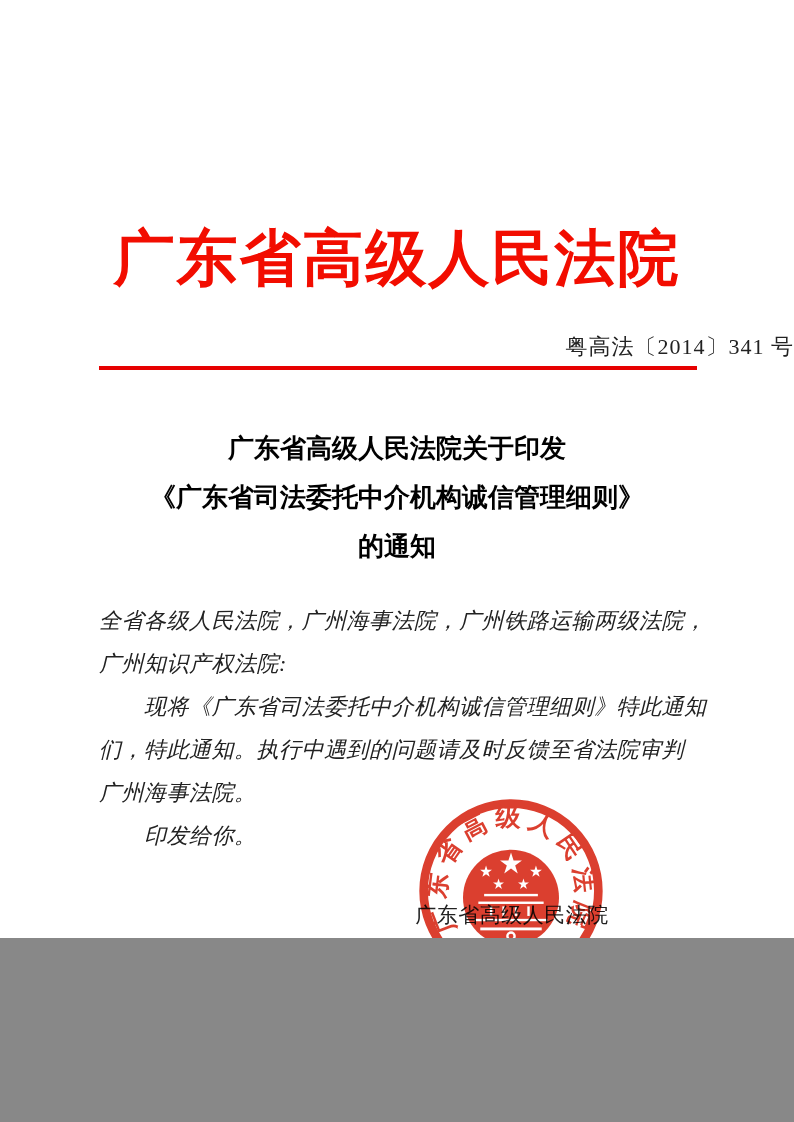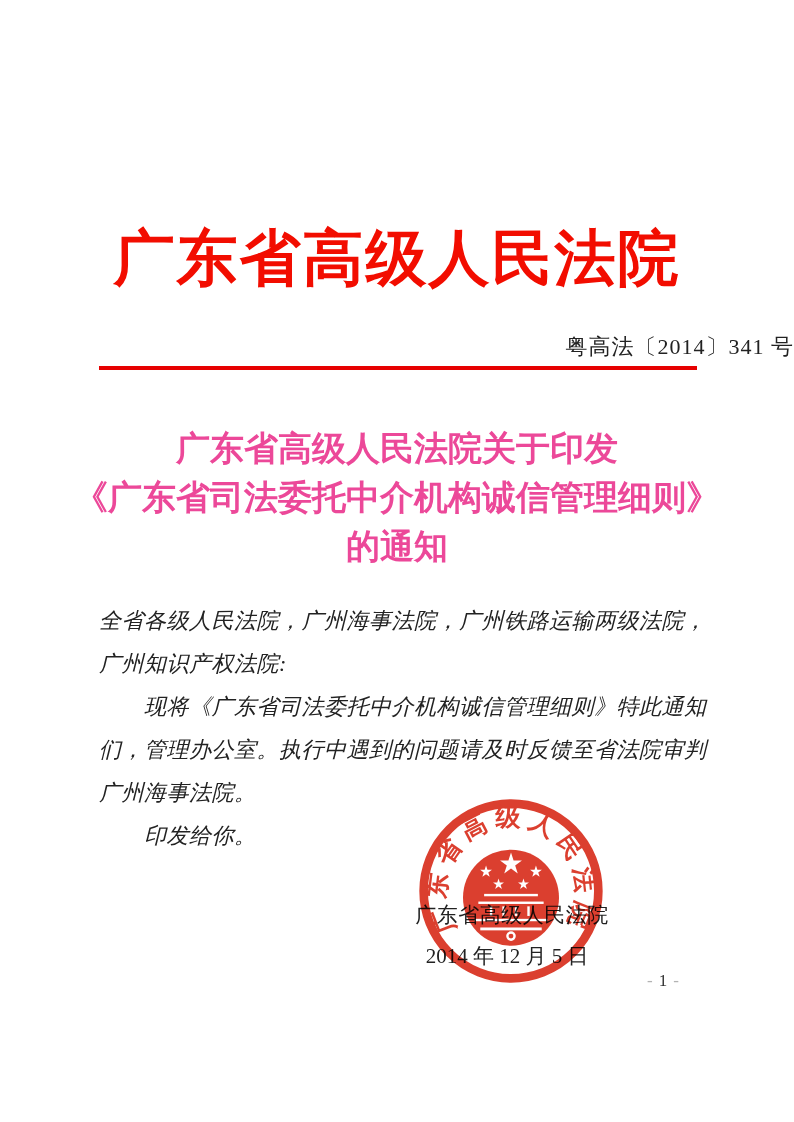--- a/index.html
+++ b/index.html
@@ -1,18 +1,18 @@
 <!DOCTYPE html>
 <html><head>
 <meta charset="utf-8">
 <style>
   html,body{margin:0;padding:0;background:#888;}
   .page{
     position:relative;
-    width:794px;height:1122px;
+    width:794px;height:938px;
     margin:0 auto;
     background:#ffffff;
     overflow:hidden;
     font-family:"Liberation Serif","DejaVu Serif",serif;
     color:#1a1a1a;
   }
   .org-header{
     position:absolute;top:218px;left:0;width:100%;
     text-align:center;
     font-size:61px;font-weight:bold;
@@ -28,23 +28,23 @@
     letter-spacing:1px;
   }
   .red-line{
     position:absolute;top:366px;left:99px;
     width:598px;height:4px;
     background:#e60000;
   }
   .notice-title{
     position:absolute;top:424px;left:0;width:100%;
     text-align:center;
-    font-size:34px;font-weight:bold;
+    font-size:26px;font-weight:bold;
     line-height:49px;
-    color:#ec4899;
+    color:#000000;
   }
   .body-text{
     position:absolute;top:599px;left:99px;width:600px;
     font-size:22px;
     line-height:43px;
     color:#222;
     font-style:italic;
   }
   .body-line{white-space:nowrap;letter-spacing:0.5px;}
   .body-line.indent{padding-left:45px;}
@@ -96,21 +96,21 @@
   <div class="notice-title">
     <div>广东省高级人民法院关于印发</div>
     <div>《广东省司法委托中介机构诚信管理细则》</div>
     <div>的通知</div>
   </div>
 
   <div class="body-text">
     <div class="body-line">全省各级人民法院，广州海事法院，广州铁路运输两级法院，</div>
     <div class="body-line">广州知识产权法院:</div>
     <div class="body-line indent">现将《广东省司法委托中介机构诚信管理细则》特此通知</div>
-    <div class="body-line">们，管理办公室。执行中遇到的问题请及时反馈至省法院审判</div>
+    <div class="body-line">们，特此通知。执行中遇到的问题请及时反馈至省法院审判</div>
     <div class="body-line">广州海事法院。</div>
     <div class="body-line indent">印发给你。</div>
   </div>
 
   <div class="signature-org">广东省高级人民法院</div>
 
   <div class="signature-date">2014 年 12 月 5 日</div>
 
   <div class="seal">
     <svg viewBox="0 0 200 200" xmlns="http://www.w3.org/2000/svg">

